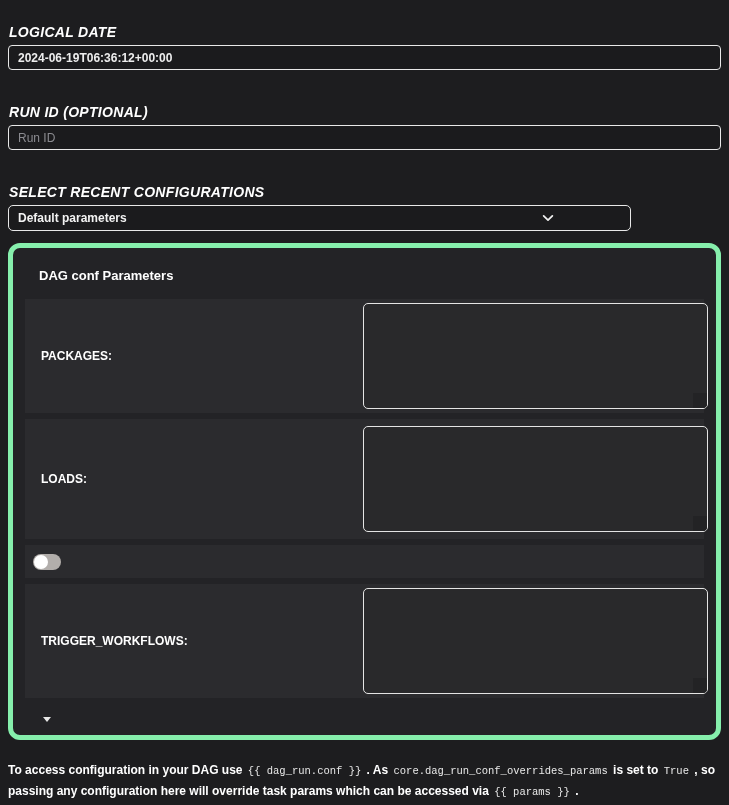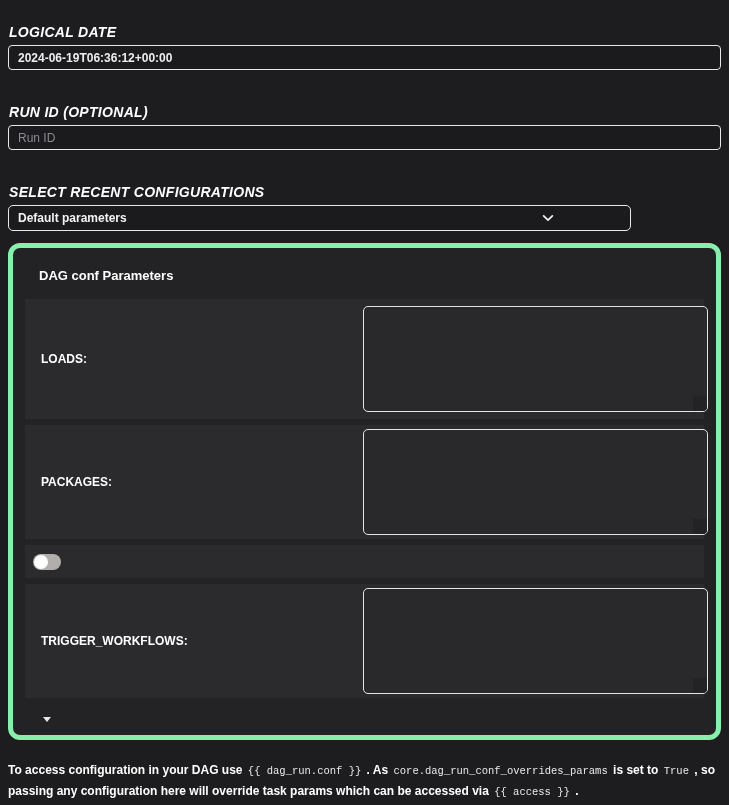--- a/index.html
+++ b/index.html
@@ -134,30 +134,30 @@
     <svg class="chev" viewBox="0 0 16 16" fill="none">
       <path d="M3 5.5 L8 10.5 L13 5.5" stroke="#f0f0f0" stroke-width="2" stroke-linecap="round" stroke-linejoin="round"></path>
     </svg>
   </div>
 
   <div class="gap-md"></div>
 
   <div class="panel">
     <div class="panel-title">DAG conf Parameters</div>
 
-    <div class="param-row row-tall">
-      <div class="param-label">LOADS:</div>
+    <div class="param-row row-tall" style="height:114px">
+      <div class="param-label">PACKAGES:</div>
       <div class="ta-wrap">
         <textarea class="param-textarea" style=""></textarea>
         <div class="ta-grip"></div>
       </div>
     </div>
 
-    <div class="param-row row-tall" style="height:114px">
-      <div class="param-label">PACKAGES:</div>
+    <div class="param-row row-tall">
+      <div class="param-label">LOADS:</div>
       <div class="ta-wrap">
         <textarea class="param-textarea" style=""></textarea>
         <div class="ta-grip"></div>
       </div>
     </div>
 
     <div class="param-row row-short">
       <div class="switch switch-sm">
         <div class="knob"></div>
       </div>
@@ -169,21 +169,21 @@
         <textarea class="param-textarea" style=""></textarea>
         <div class="ta-grip"></div>
       </div>
     </div>
 
     <div class="gen-json">
       <span class="caret-down"></span>
     </div>
   </div>
 
-  <div class="footer-note"><span>To access configuration in your DAG use </span><code>{{ dag_run.conf }}</code><span> . As </span><code>core.dag_run_conf_overrides_params</code><span> is set to </span><code>True</code><span> , so passing any configuration here will override task params which can be accessed via </span><code>{{ access }}</code><span> .</span></div>
+  <div class="footer-note"><span>To access configuration in your DAG use </span><code>{{ dag_run.conf }}</code><span> . As </span><code>core.dag_run_conf_overrides_params</code><span> is set to </span><code>True</code><span> , so passing any configuration here will override task params which can be accessed via </span><code>{{ params }}</code><span> .</span></div>
 
   <div class="switch switch-lg">
     <div class="knob"></div>
   </div>
 
   <div class="actions">
     <button class="btn btn-trigger">Trigger</button>
     <button class="btn btn-cancel">Cancel</button>
   </div>
 

